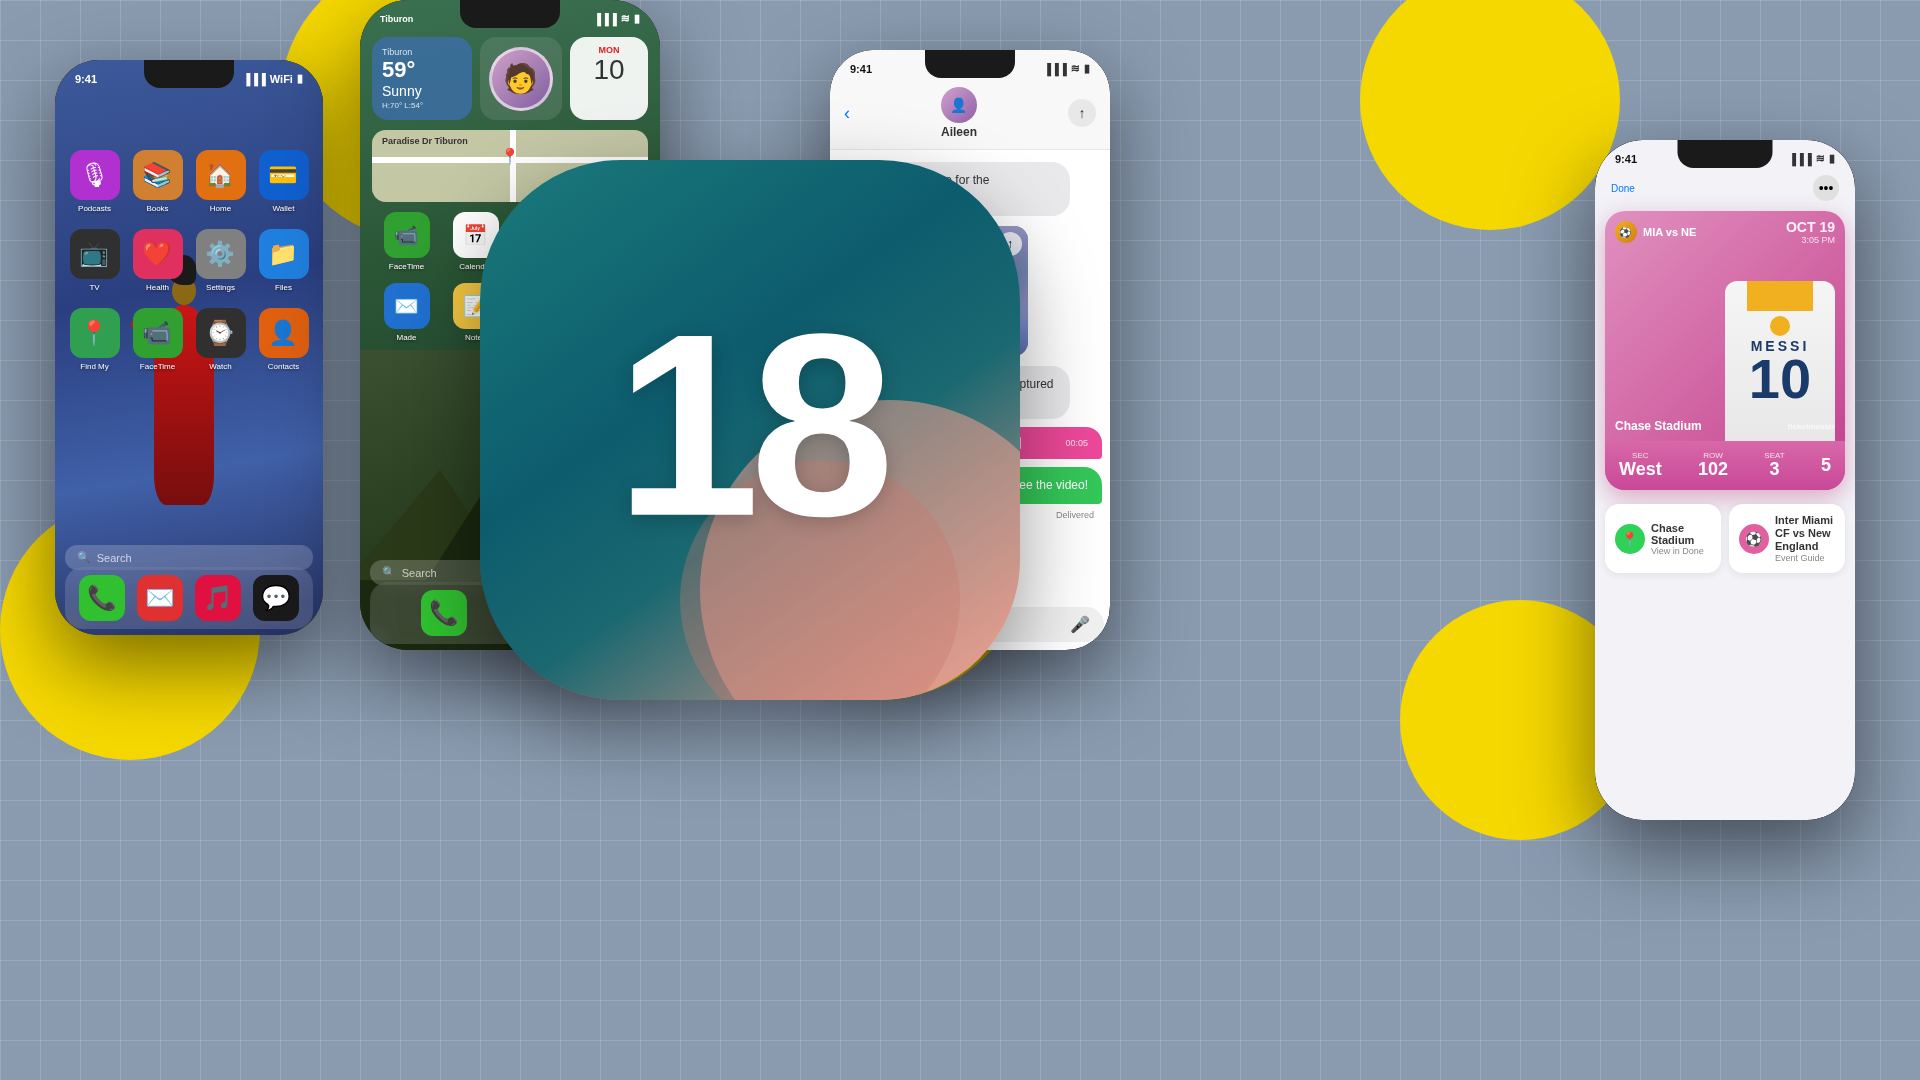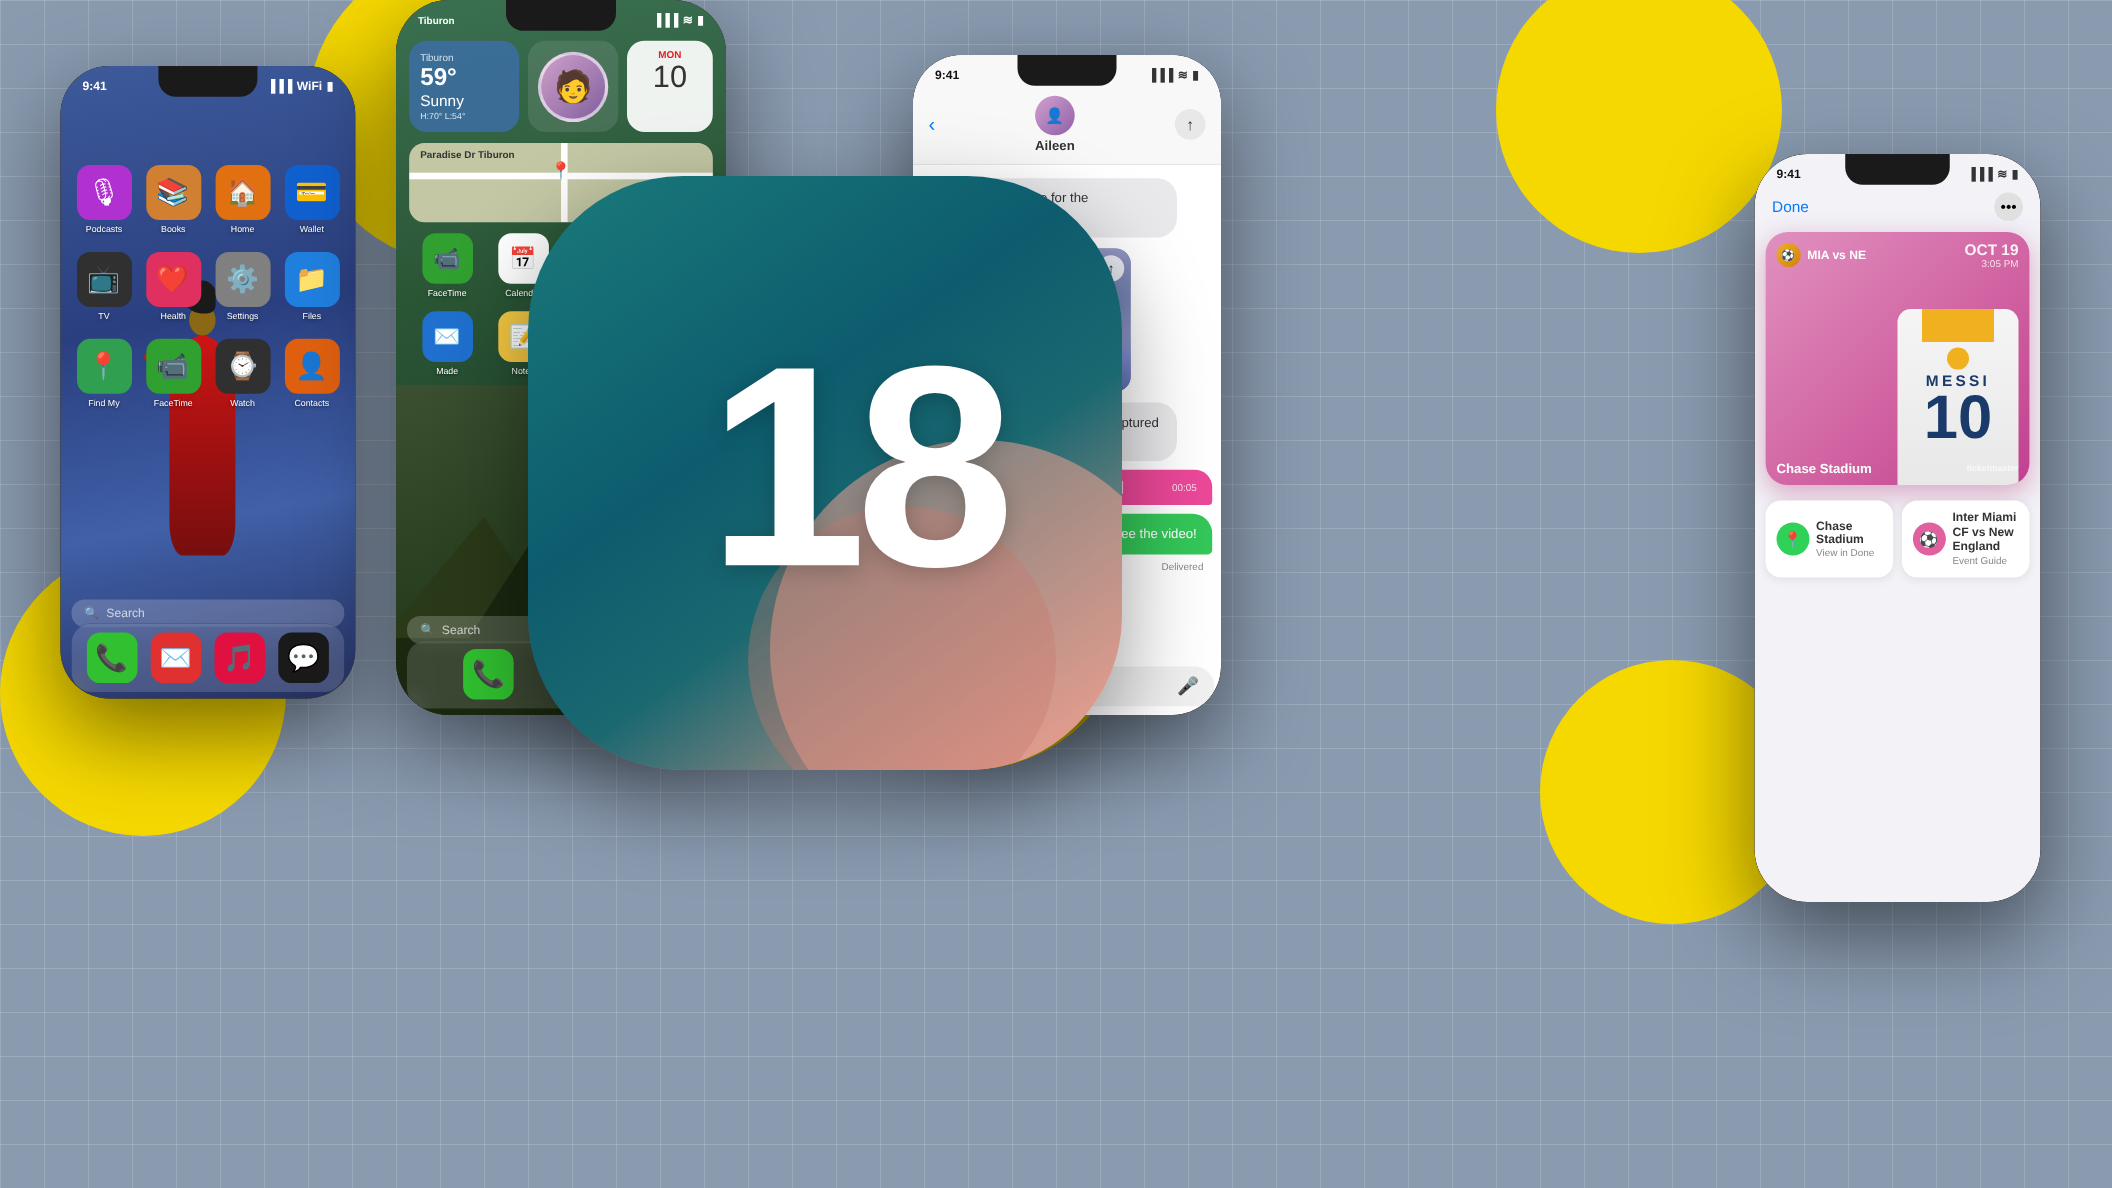--- a/index.html
+++ b/index.html
@@ -72,21 +72,20 @@
       top: 50%;
       left: 50%;
       transform: translate(-50%, -52%);
       font-size: 260px;
       font-weight: 800;
       color: white;
       letter-spacing: -10px;
       z-index: 2;
       text-shadow: 0 4px 20px rgba(0,0,0,0.2);
       line-height: 1;
-      margin-left: 28px;
     }
 
     
     .phone {
       position: absolute;
       z-index: 5;
     }
 
     .phone-shell {
       border-radius: 48px;
@@ -547,21 +546,21 @@
       <div class="status-bar dark">
         <span>9:41</span>
         <div class="status-icons" style="color: #333;">
           <span>▐▐▐</span>
           <span>≋</span>
           <span>▮</span>
         </div>
       </div>
 
       <div style="display: flex; justify-content: space-between; align-items: center; padding: 6px 16px;">
-        <span style="color: #007aff; font-size: 14px;">Done</span>
+        <span style="color: #007aff; font-size: 10px;">Done</span>
         <div style="width: 26px; height: 26px; background: #e0e0e0; border-radius: 50%; display: flex; align-items: center; justify-content: center; font-size: 14px;">•••</div>
       </div>
 
       <div style="margin: 4px 10px; border-radius: 20px; overflow: hidden; background: linear-gradient(135deg, #e090c0 0%, #d060a0 60%, #c04090 100%); box-shadow: 0 8px 24px rgba(180,60,120,0.4);">
 
         <div style="height: 230px; position: relative; overflow: hidden;">
 
           <div style="position: absolute; top: 10px; left: 10px; display: flex; align-items: center; gap: 6px;">
             <div style="width: 22px; height: 22px; border-radius: 50%; background: linear-gradient(135deg, #f0b020, #d08010); display: flex; align-items: center; justify-content: center; font-size: 10px; color: white;">⚽</div>
             <span style="color: white; font-size: 11px; font-weight: 600;">MIA vs NE</span>
@@ -584,20 +583,38 @@
           </div>
 
           <div style="position: absolute; bottom: 8px; left: 10px;">
             <div style="color: white; font-size: 12px; font-weight: 600;">Chase Stadium</div>
           </div>
           <div style="position: absolute; bottom: 8px; right: 10px;">
             <span style="color: rgba(255,255,255,0.7); font-size: 8px; font-weight: 600;">ticketmaster</span>
           </div>
         </div>
 
+        <div style="background: linear-gradient(180deg, #d868a8 0%, #c84898 100%); padding: 10px 14px; display: flex; justify-content: space-between; align-items: center;">
+          <div style="text-align: center; color: white;">
+            <div style="font-size: 8px; opacity: 0.8; text-transform: uppercase;">Sec</div>
+            <div style="font-size: 18px; font-weight: 700; line-height: 1.1;">West</div>
+          </div>
+          <div style="text-align: center; color: white;">
+            <div style="font-size: 8px; opacity: 0.8; text-transform: uppercase;">Row</div>
+            <div style="font-size: 18px; font-weight: 700; line-height: 1.1;">102</div>
+          </div>
+          <div style="text-align: center; color: white;">
+            <div style="font-size: 8px; opacity: 0.8; text-transform: uppercase;">Seat</div>
+            <div style="font-size: 18px; font-weight: 700; line-height: 1.1;">3</div>
+          </div>
+          <div style="text-align: center; color: white;">
+            <div style="font-size: 8px; opacity: 0.8; text-transform: uppercase;"></div>
+            <div style="font-size: 18px; font-weight: 700; line-height: 1.1;">5</div>
+          </div>
+        </div>
       </div>
 
       <div style="display: flex; gap: 8px; padding: 10px 10px;">
 
         <div style="display: flex; align-items: center; gap: 6px; background: white; border-radius: 14px; padding: 10px; flex: 1; box-shadow: 0 2px 8px rgba(0,0,0,0.08);">
           <div style="width: 30px; height: 30px; border-radius: 50%; background: #30d158; display: flex; align-items: center; justify-content: center; font-size: 14px; color: white; flex-shrink: 0;">📍</div>
           <div>
             <div style="font-weight: 700; font-size: 11px; color: #333;">Chase Stadium</div>
             <div style="font-size: 9px; color: #888;">View in Done</div>
           </div>

